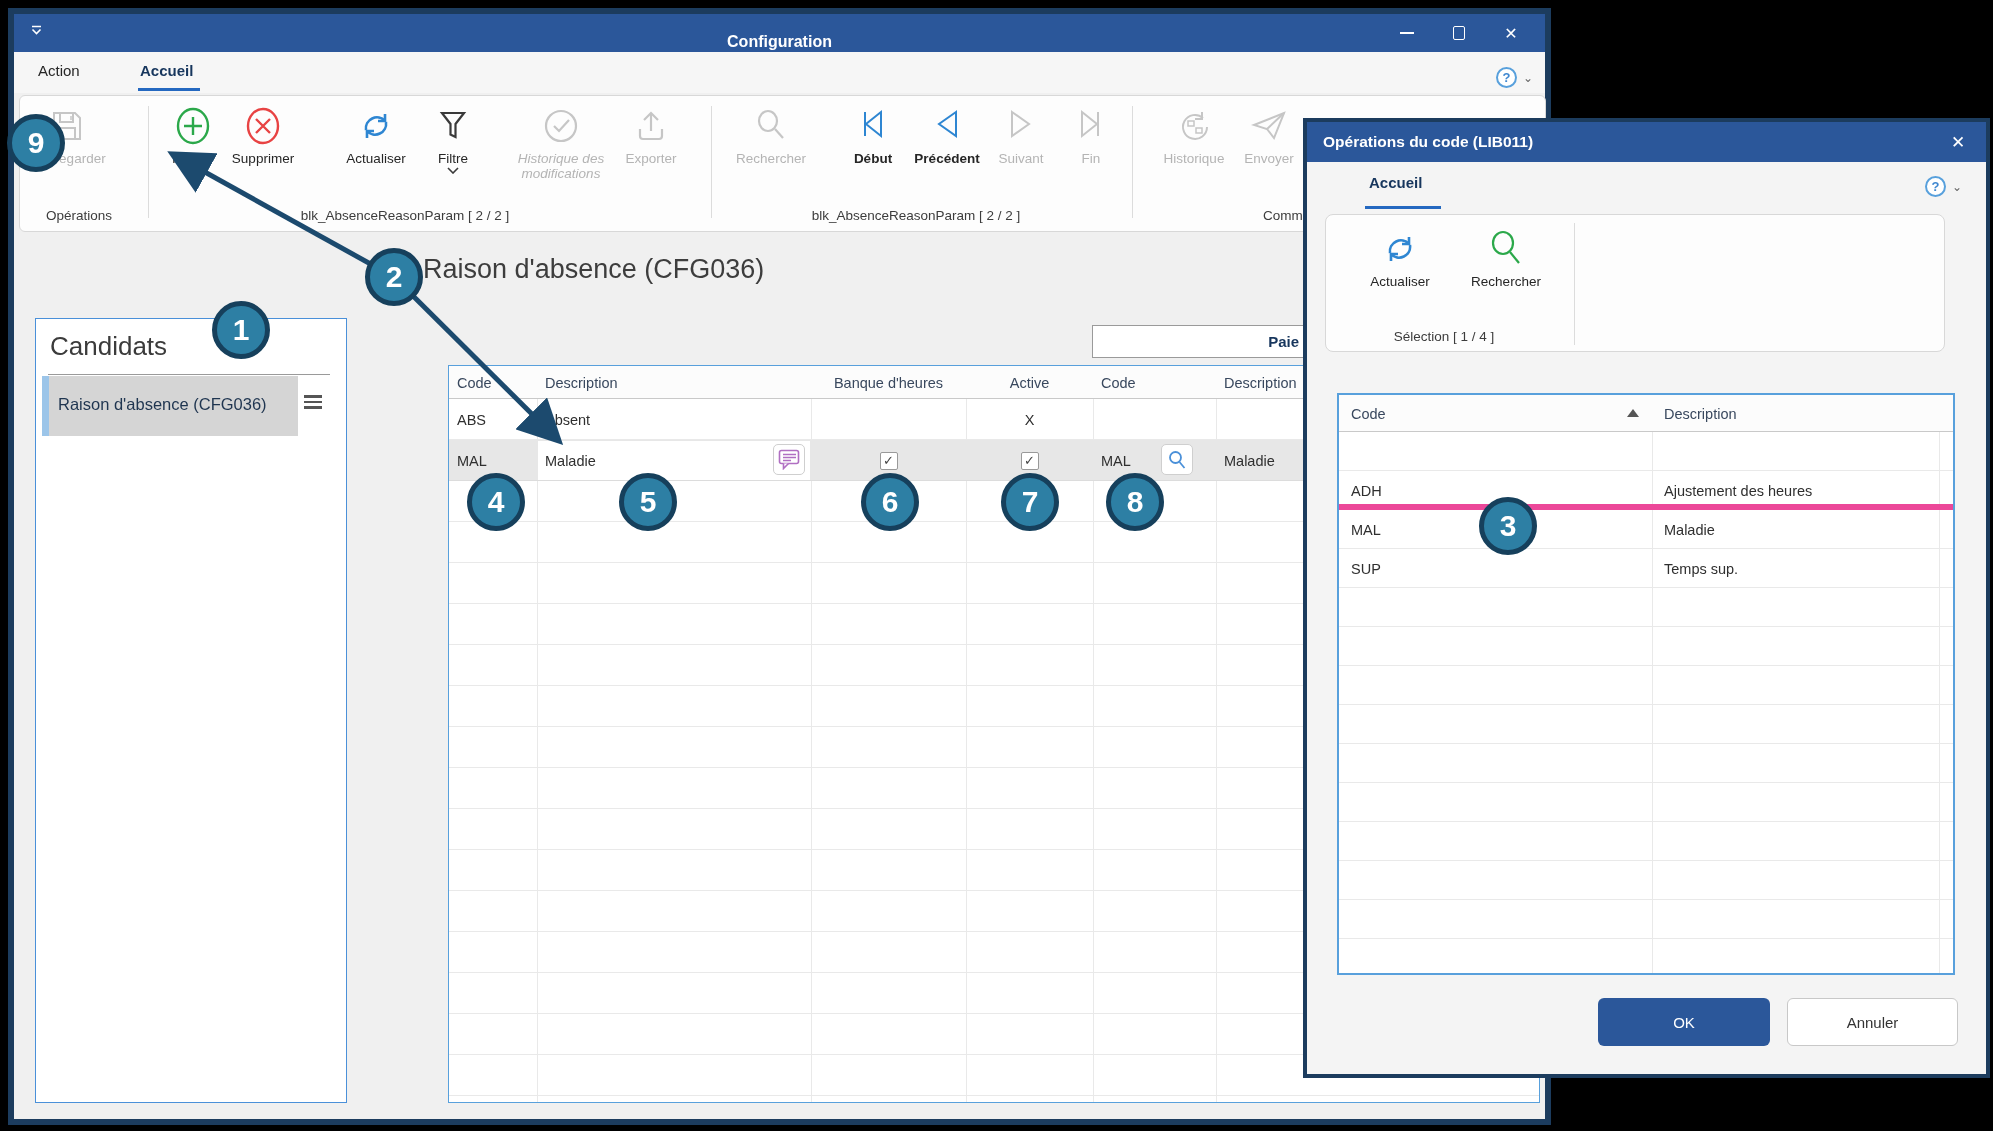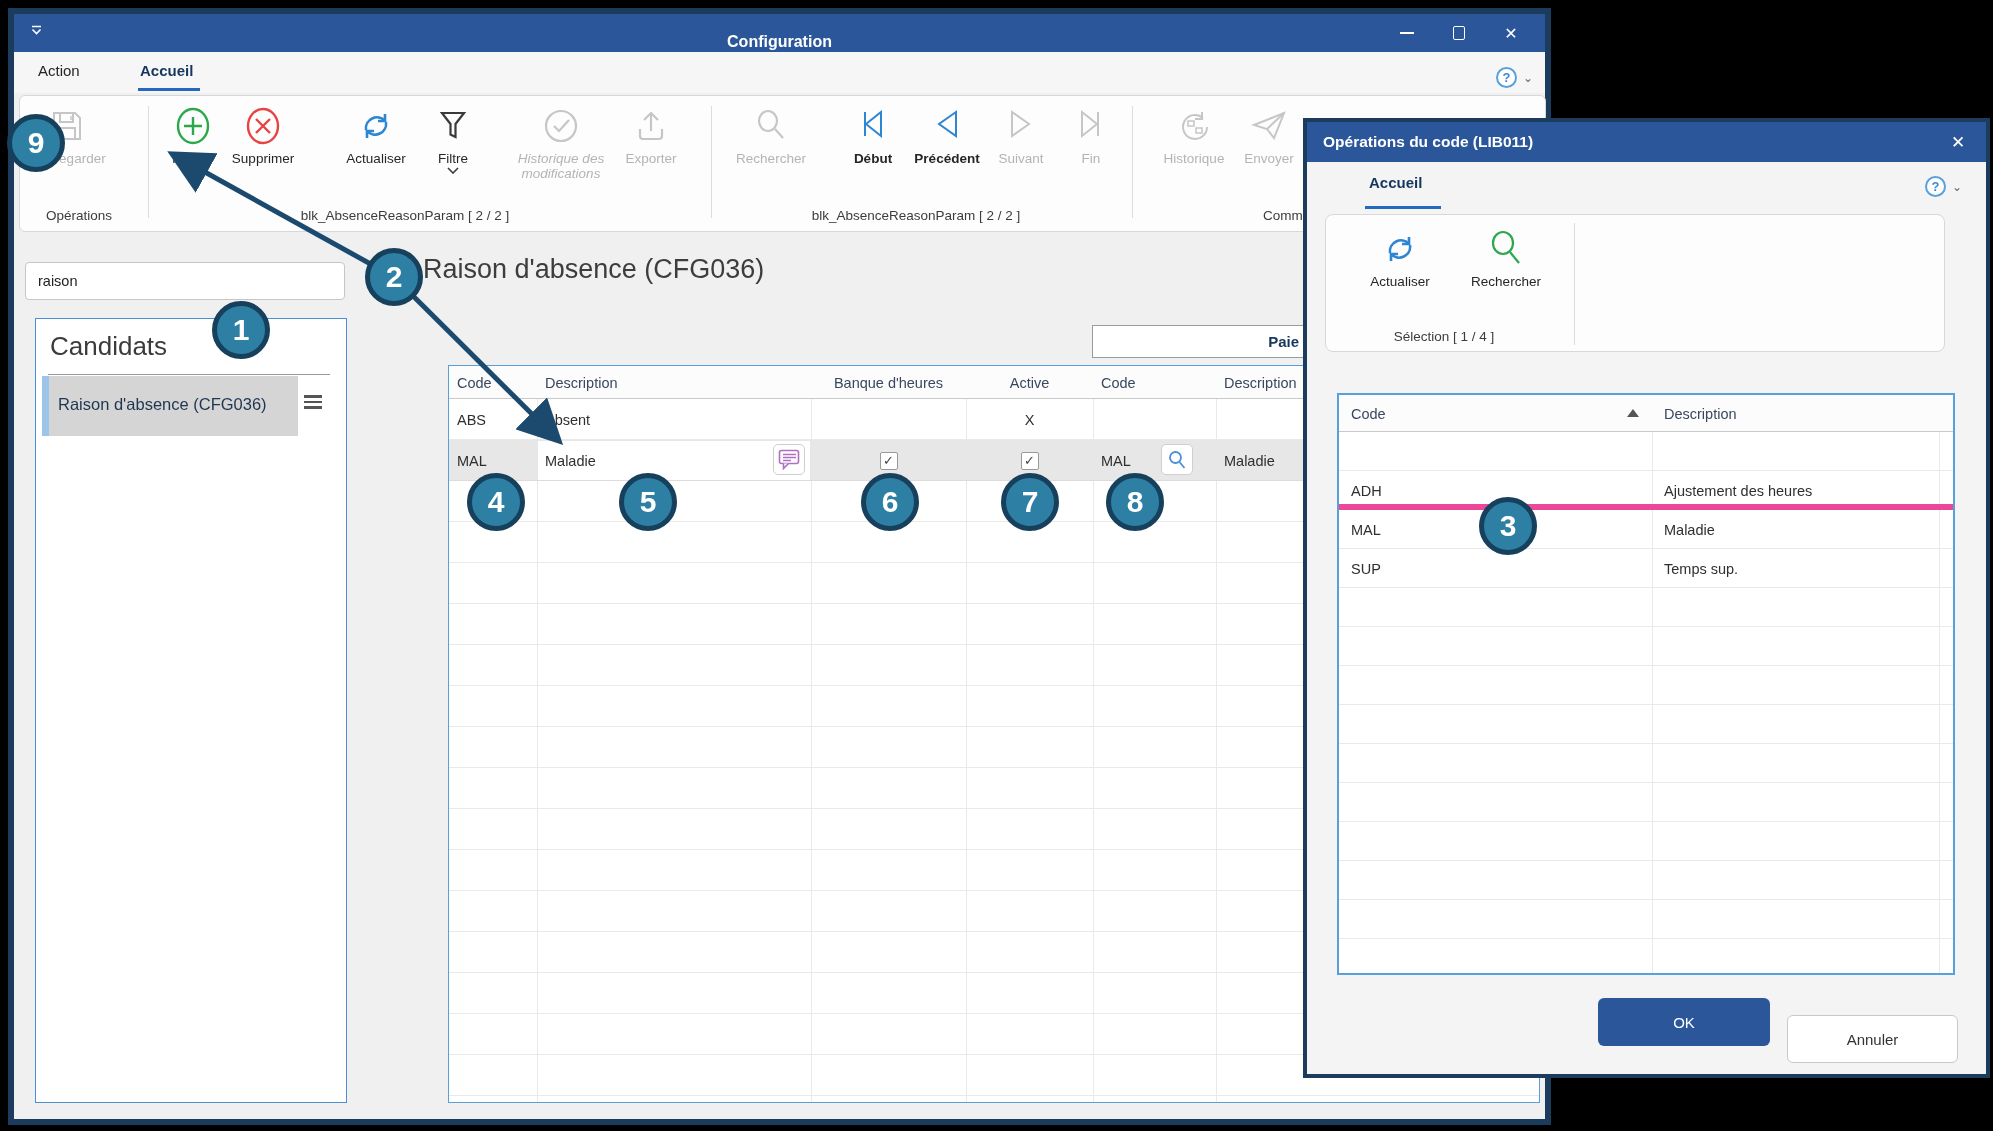--- a/index.html
+++ b/index.html
@@ -98,21 +98,21 @@
   .dtable .vline { position:absolute; top:0; bottom:0; width:1px; background:#e9e9e9; }
   .dtable .hgrid { position:absolute; left:0; right:0; top:37px; bottom:0;
       background:repeating-linear-gradient(to bottom, transparent 0 38px, #e9e9e9 38px 39px); }
   .drow { position:absolute; left:0; width:100%; height:39px; }
   .drow .td { height:39px; }
   .sortup { width:0; height:0; border-left:6px solid transparent; border-right:6px solid transparent;
             border-bottom:8px solid #555; }
   .btn { position:absolute; height:48px; border-radius:6px; font-size:15px;
          display:flex; align-items:center; justify-content:center; }
   .btn-ok { background:#2b579a; color:#fff; }
-  .btn-cancel { background:#fff; color:#333; border:1px solid #c8c8c8;margin-top:17px; }
+  .btn-cancel { background:#fff; color:#333; border:1px solid #c8c8c8; }
 
   svg.icon { display:block; }
 </style>
 </head>
 <body>
 
 <div class="win">
 
   <div class="titlebar">
     <span class="qat">
@@ -284,21 +284,20 @@
         <svg class="icon" width="44" height="44" viewBox="0 0 44 44" fill="none" stroke="#c6c6c6" stroke-width="2">
           <path d="M7 21L37 9 27 34l-7-9z"></path>
             <path d="M20 25L37 9"></path>
         </svg>
       </span>
       <div class="rlbl">Envoyer</div>
     </div>
     <div class="glabel" style="left:1217px; width:110px">Communi</div>
   </div>
 
-  <input class="search" value="raison" style="">
   <div class="cands">
     <h2>Candidats</h2>
     <div class="hr"></div>
     <div class="cand-item">
       <span class="bar"></span>
       <span class="lbl">Raison d'absence (CFG036)</span>
     </div>
     <div class="burger">
         <span></span>
         <span></span>

